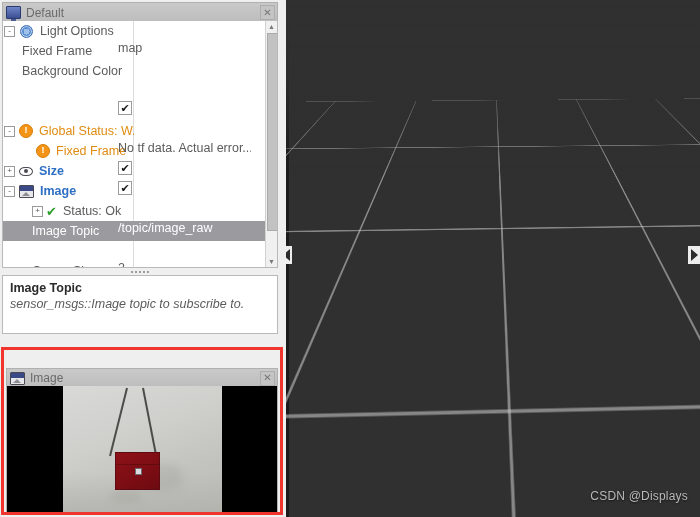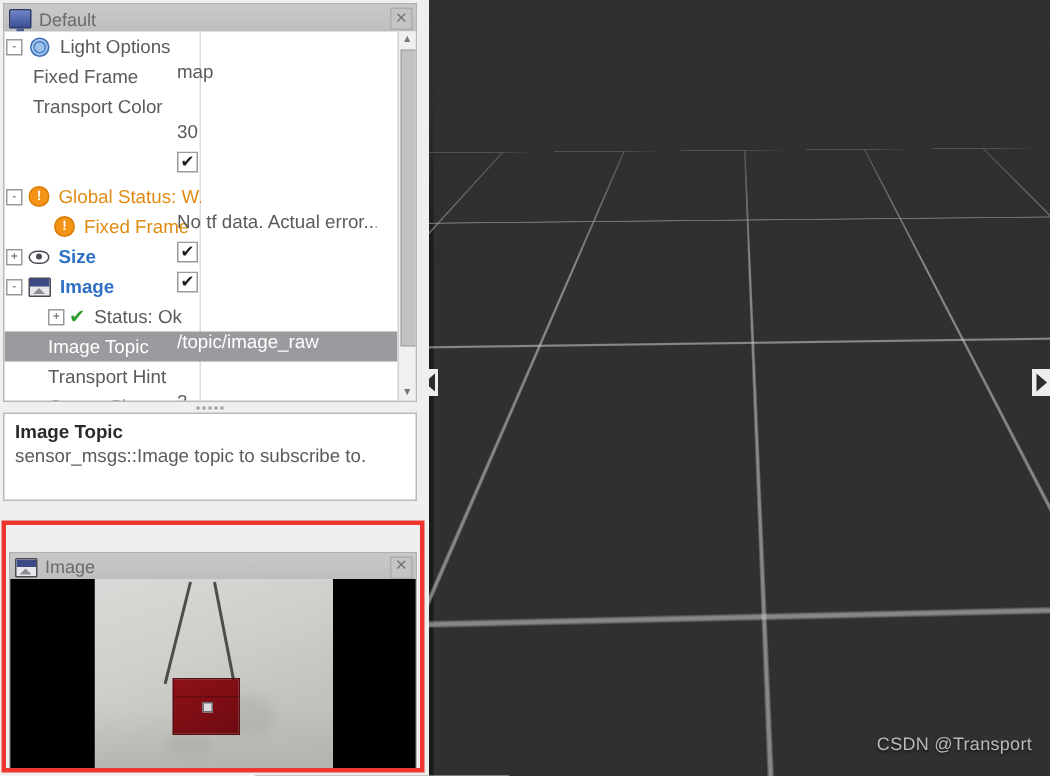--- a/index.html
+++ b/index.html
@@ -158,21 +158,21 @@
     display:flex;align-items:center;justify-content:center;
   }
   #splitter span{width:2px;height:2px;background:#9d9d9d;margin:0 1px;display:block;}
 
   
   #desc{
     position:absolute;left:0;top:273px;width:276px;height:59px;
     background:#fff;border:1px solid #b9b9b9;box-sizing:border-box;padding:5px 7px;
   }
   #desc-title{font-weight:bold;font-size:12.5px;color:#2b2b2b;margin-bottom:2px;}
-  #desc-body{font-size:12.5px;color:#5b5b5b;}
+  #desc-body{font-size:12.5px;color:#5b5b5b;font-style:italic;}
 
   
   #btnrow{position:absolute;left:0;top:336px;width:276px;height:20px;display:flex;gap:4px;}
   .btn{
     flex:1;height:20px;display:flex;align-items:center;justify-content:center;
     font-size:12px;border:1px solid #bdbdbd;border-radius:2px;
     background:linear-gradient(to bottom,#f7f7f7,#e6e6e6);color:#5a5a5a;box-sizing:border-box;
   }
   .btn.disabled{color:#c1c1c1;background:linear-gradient(to bottom,#f4f4f4,#eeeeee);border-color:#dcdcdc;}
 
@@ -226,21 +226,21 @@
 </head>
 <body>
 
 <div id="root">
 
   <div id="view3d">
     <div id="viewgrid"></div>
     <div id="view-fade"></div>
     <div id="v-left-edge"></div>
 
-    <div id="watermark">CSDN @Transport</div>
+    <div id="watermark">CSDN @Displays</div>
   </div>
 
   <div class="collapse-arrow" id="arrow-left">
     <span class="tri-left"></span>
   </div>
   <div class="collapse-arrow" id="arrow-right">
     <span class="tri-right"></span>
   </div>
 
   <div id="left">
@@ -268,27 +268,24 @@
                 <span style="display: inline-block; width: 0px;"></span>
                 <span style="margin-left: 0px;">Fixed Frame</span>
               </div>
               <div class="tval">
                 <span>map</span>
               </div>
             </div>
             <div class="trow">
               <div class="tname ind1">
                 <span style="display: inline-block; width: 0px;"></span>
-                <span style="margin-left: 0px;">Transport Color</span>
-              </div>
-            </div>
-            <div class="trow">
-              <div class="tval">
-                <span>30</span>
-              </div>
+                <span style="margin-left: 0px;">Background Color</span>
+              </div>
+            </div>
+            <div class="trow">
             </div>
             <div class="trow">
               <div class="tval">
                 <span class="cbox">✔</span>
               </div>
             </div>
             <div class="trow">
               <div class="tname ind0">
                 <span class="expander">-</span>
                 <span class="warn-icon">!</span>
@@ -336,24 +333,20 @@
             <div class="trow sel">
               <div class="tname ind2">
                 <span style="display: inline-block; width: 0px;"></span>
                 <span style="margin-left: 0px;">Image Topic</span>
               </div>
               <div class="tval">
                 <span>/topic/image_raw</span>
               </div>
             </div>
             <div class="trow">
-              <div class="tname ind2">
-                <span style="display: inline-block; width: 0px;"></span>
-                <span style="margin-left: 0px;">Transport Hint</span>
-              </div>
             </div>
             <div class="trow">
               <div class="tname ind2">
                 <span style="display: inline-block; width: 0px;"></span>
                 <span style="margin-left: 0px;">Queue Size</span>
               </div>
               <div class="tval">
                 <span>2</span>
               </div>
             </div>

